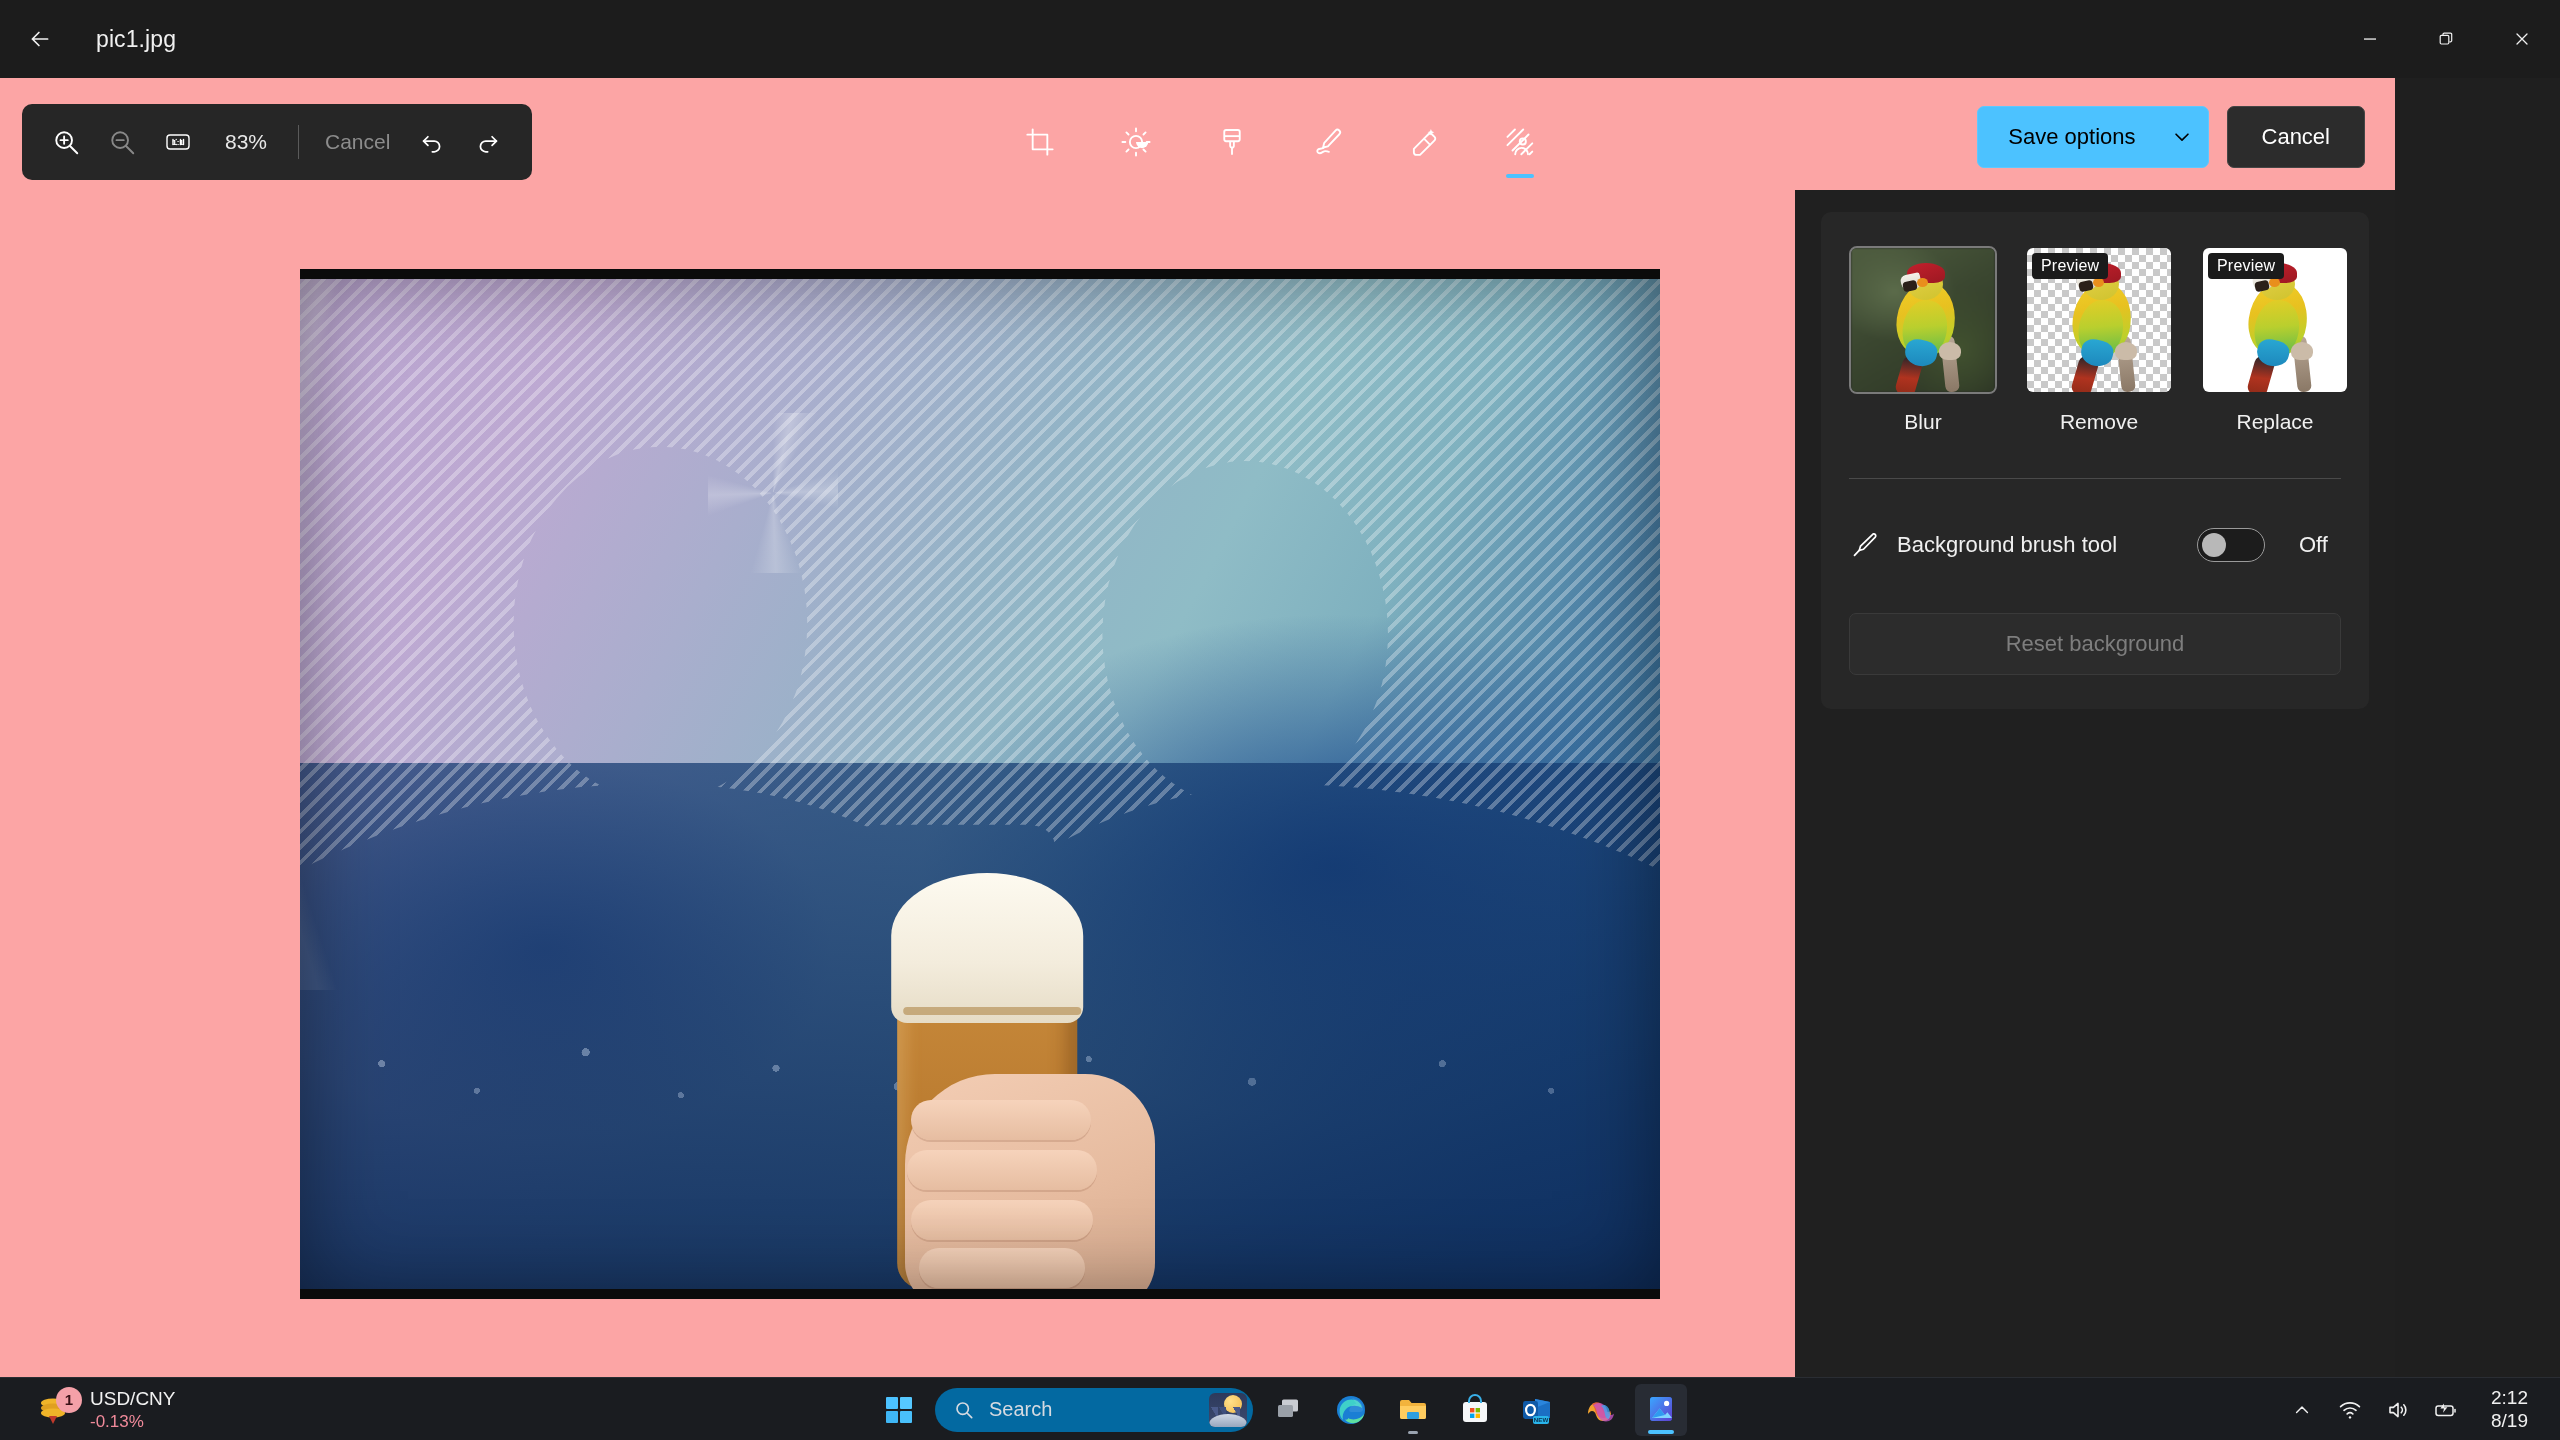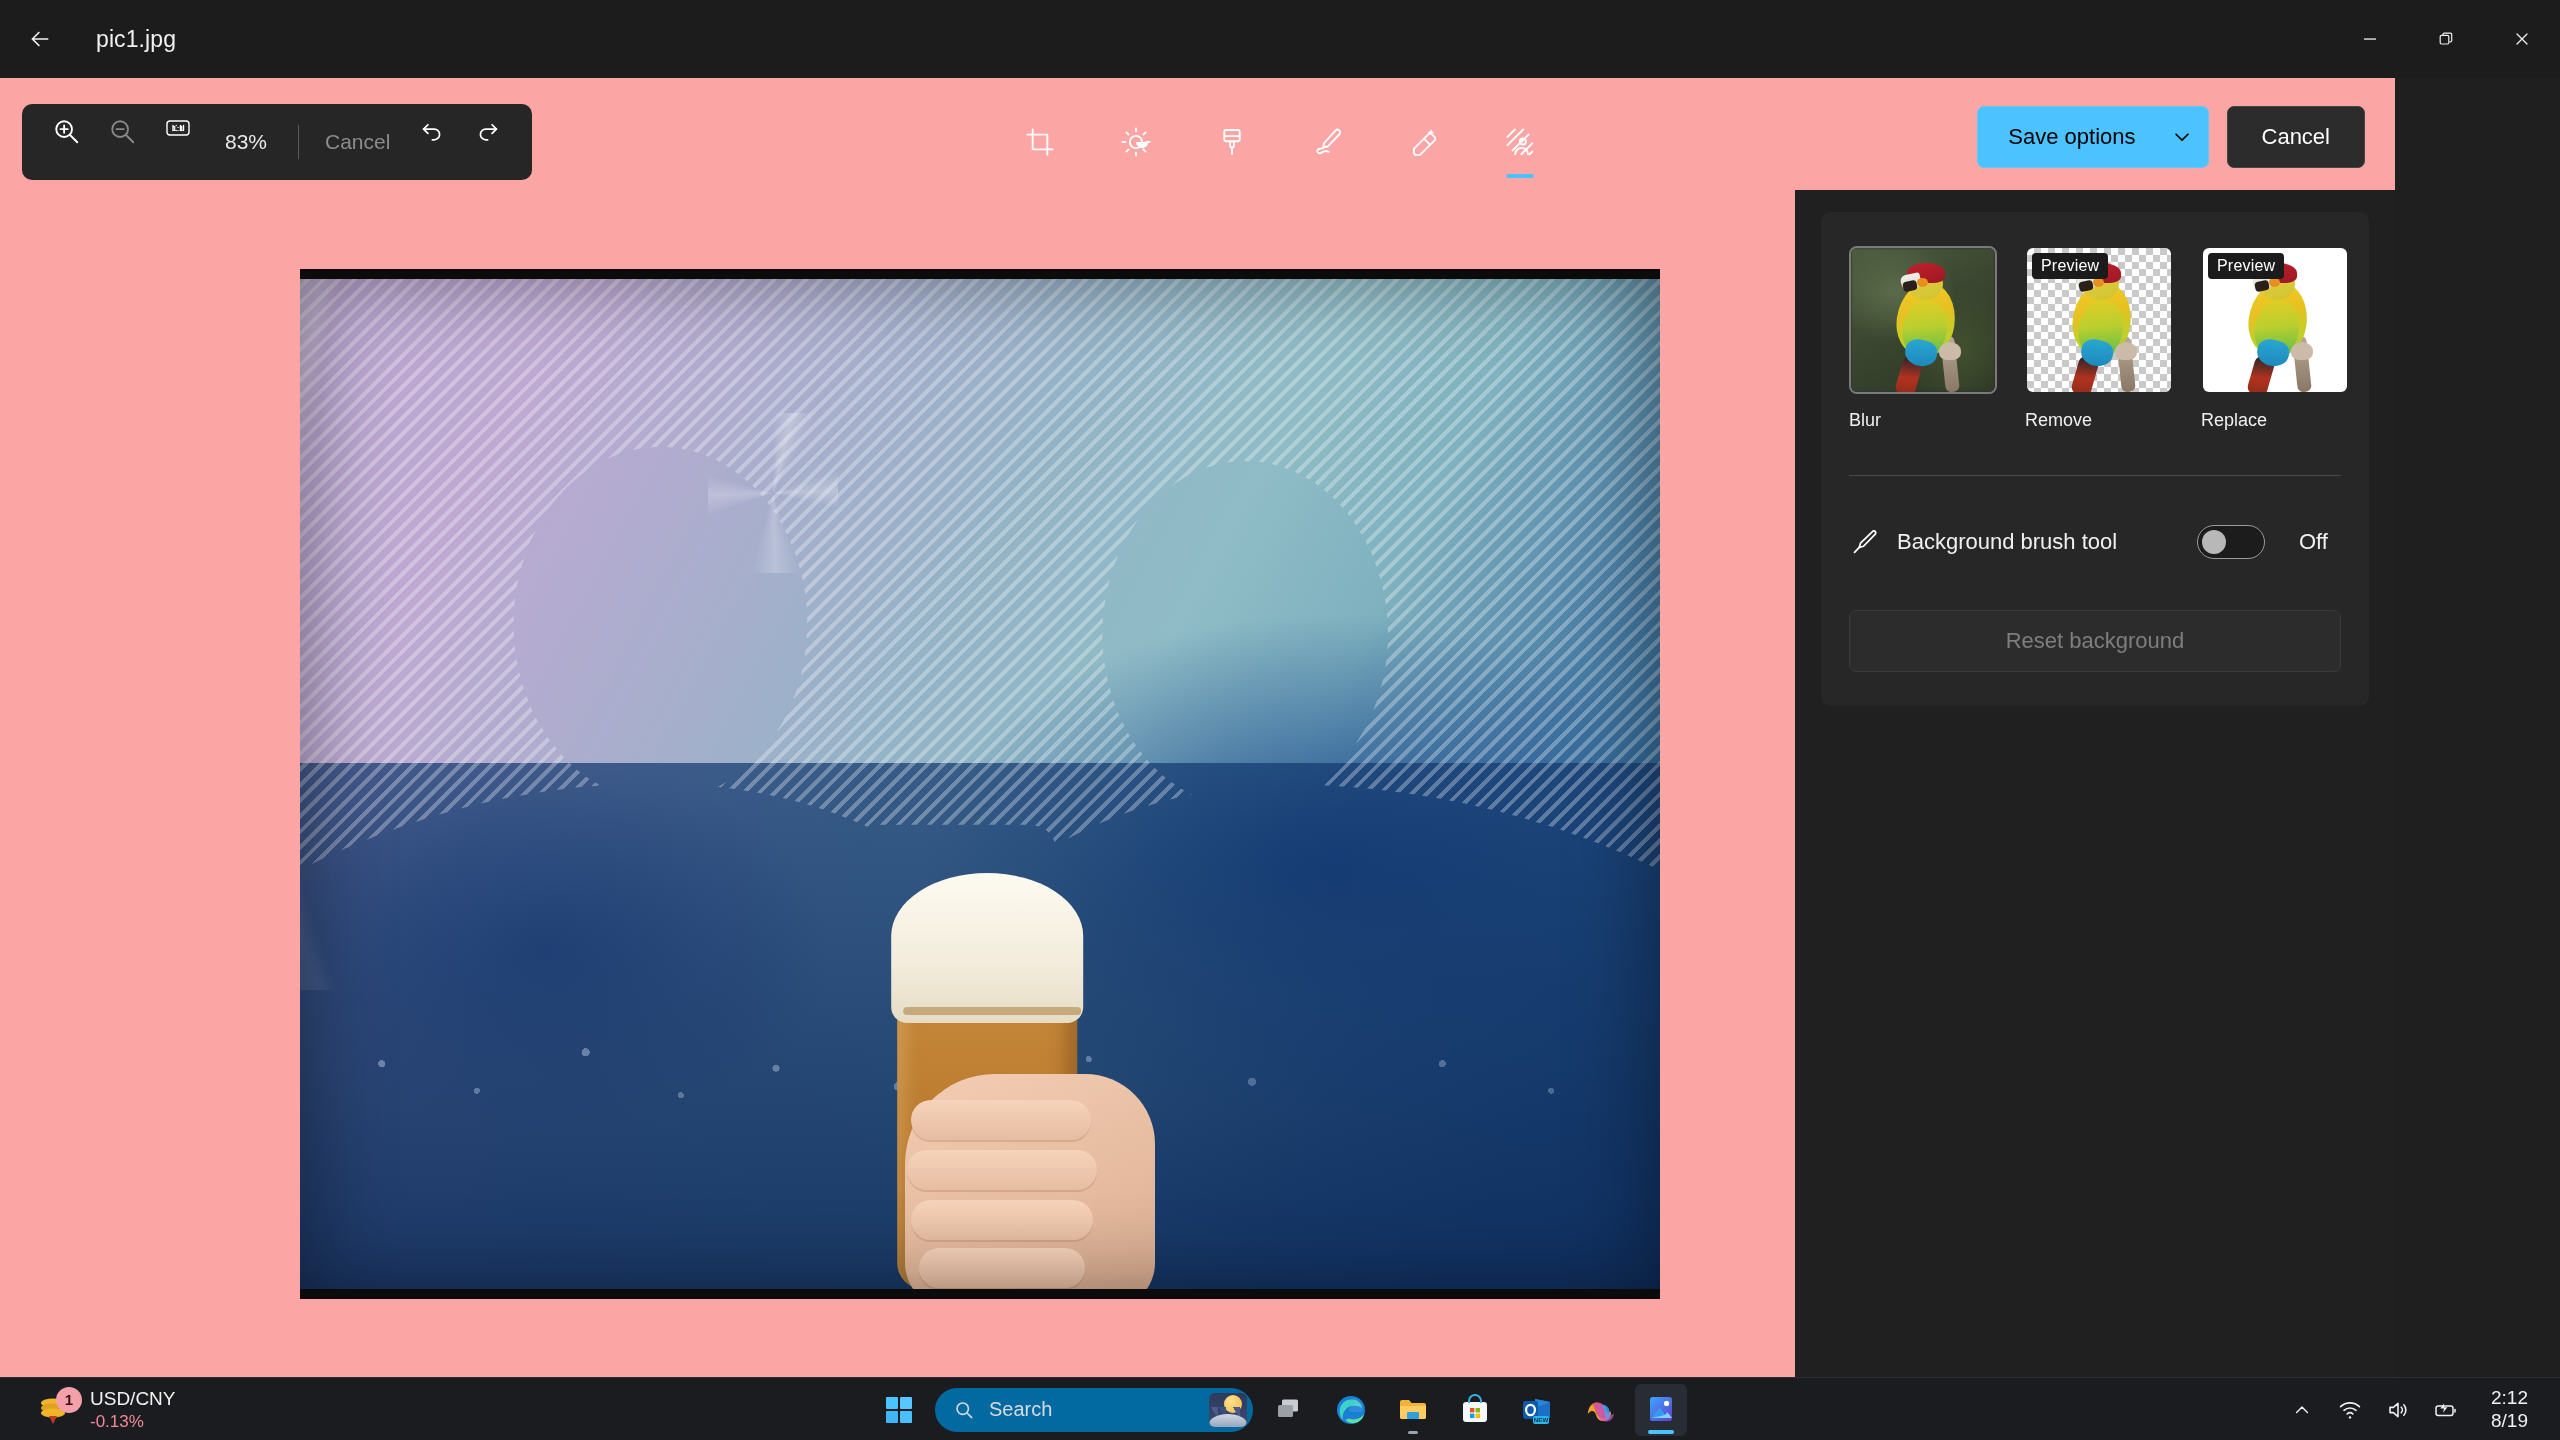--- a/index.html
+++ b/index.html
@@ -41,21 +41,21 @@
 
   
   .zoombar {
     position:absolute; left:22px; top:104px;
     height:76px; padding:0 18px;
     background:#262626; border-radius:10px;
     display:flex; align-items:center; gap:4px;
   }
   .zbtn {
     width:52px; height:52px; border-radius:6px;
-    display:flex; justify-content:center; cursor:pointer;font-weight:bold;
+    display:flex; align-items:center; justify-content:center; cursor:pointer;font-weight:bold;
   }
   .zbtn.dim { opacity:.45; }
   .zoom-pct {
     min-width:76px; text-align:center; font-size:21px; color:#e8e8e8;
     cursor:pointer; padding:0 6px;
   }
   .zdiv { width:1px; height:34px; background:#5a5a5a; margin:0 10px; }
   .reset-lbl {
     font-size:21px; color:#8c8c8c; padding:0 12px; cursor:default;
   }
@@ -232,21 +232,21 @@
     background:#272727; border-radius:10px; padding:34px 28px 34px 28px;
   }
   .thumbs { display:flex; gap:28px; justify-content:flex-start; }
   .thumb-wrap { width:148px; cursor:pointer; }
   .thumb {
     position:relative; width:148px; height:148px; border-radius:8px; overflow:hidden;
     border:2px solid transparent;
   }
   .thumb.sel { border-color:#7a7a7a; }
   .thumb-label {
-    margin-top:16px; text-align:left; font-size:18px; color:#f0f0f0;
+    margin-top:16px; text-align:center; font-size:21px; color:#f0f0f0;
   }
   .preview-badge {
     position:absolute; left:5px; top:5px; z-index:5;
     background:#1b1b1b; color:#fff; font-size:16px;
     padding:4px 9px; border-radius:4px; letter-spacing:.2px;
   }
   .checker {
     position:absolute; inset:0;
     background-image:
       linear-gradient(45deg,#c9c9c9 25%,transparent 25%,transparent 75%,#c9c9c9 75%),

